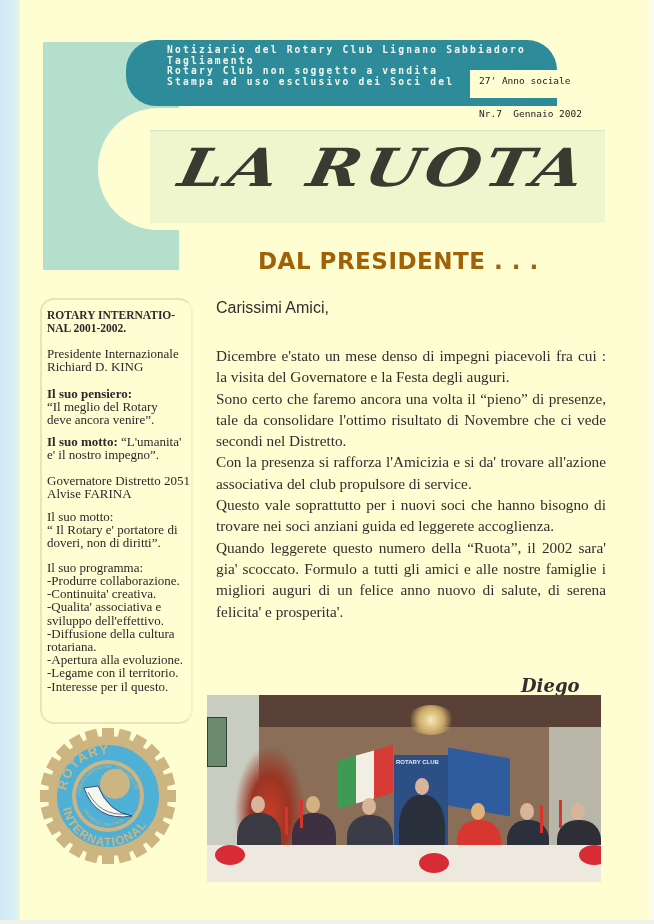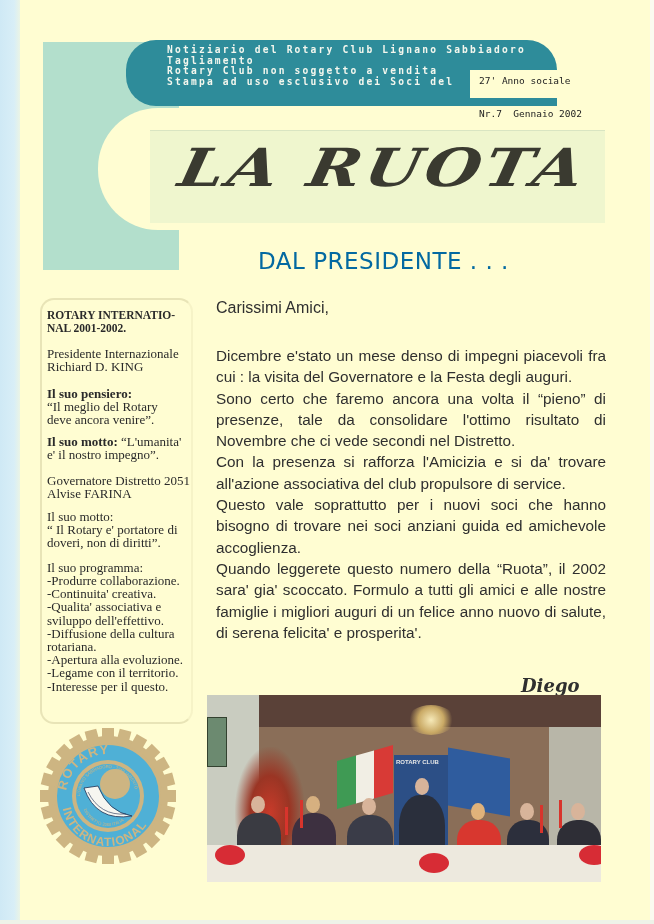--- a/index.html
+++ b/index.html
@@ -60,22 +60,22 @@
     .title {
       position: absolute; left: 186px; top: 138px; width: 420px;
       font-family: "DejaVu Serif", serif; font-style: italic; font-weight: bold;
       font-size: 64px; letter-spacing: 4px; color: #3a3a30;
       transform: skewX(-12deg) scaleY(0.82);
       transform-origin: left top;
       line-height: 72px;
     }
     .section-heading {
       position: absolute; left: 258px; top: 248px;
-      font-family: "DejaVu Sans", sans-serif; font-weight: normal; font-size: 23px;
-      color: #0369a1; letter-spacing: 0.5px;
+      font-family: "DejaVu Sans", sans-serif; font-weight: bold; font-size: 23px;
+      color: #a16207; letter-spacing: 0.5px;
     }
     .sidebar {
       position: absolute; left: 40px; top: 298px; width: 153px; height: 426px;
       border: 2px solid rgba(230, 226, 180, 0.9);
       border-right-color: rgba(230, 226, 180, 0.4);
       border-radius: 14px;
       box-sizing: border-box;
     }
     .sb {
       position: absolute; left: 47px; width: 150px;
@@ -83,21 +83,21 @@
       color: #2a2a2a;
     }
     .sb b { font-weight: bold; }
     .sb-title { font-weight: bold; font-size: 11.5px; }
     .letter {
       position: absolute; left: 216px; width: 390px;
       font-family: "Liberation Sans", sans-serif; font-size: 15.3px; line-height: 21.3px;
       color: #2f2f2f; text-align: justify;
     }
     .greeting { top: 297px; font-size: 16px; }
-    .body-text { top: 345px; }
+    .body-text { top: 345px; font-family: Liberation Serif, serif; }
     .signature {
       position: absolute; left: 521px; top: 675px;
       font-family: "DejaVu Serif", serif; font-style: italic; font-weight: bold;
       font-size: 18px; color: #2f2f2f;
     }
     .photo {
       position: absolute; left: 207px; top: 695px; width: 394px; height: 187px;
       overflow: hidden; background: #6b5244;
     }
     .ph-wall-left { position:absolute; left:0; top:0; width:52px; height:187px; background:#c9ccc0; }
@@ -161,21 +161,21 @@
   <div>-Apertura alla evoluzione.</div>
   <div>-Legame con il territorio.</div>
   <div>-Interesse per il questo.</div>
 </div>
 
 <div class="letter greeting">Carissimi Amici,</div>
 <div class="letter body-text">
   <div>Dicembre e'stato  un mese denso di impegni piacevoli fra cui : la visita del Governatore e la Festa degli auguri.</div>
   <div>Sono certo che faremo ancora una volta il “pieno” di presenze, tale da consolidare l'ottimo risultato di Novembre che ci vede secondi nel Distretto.</div>
   <div>Con la presenza si rafforza l'Amicizia e si da' trovare all'azione associativa del club propulsore di service.</div>
-  <div>Questo vale soprattutto per i nuovi soci che hanno bisogno di trovare nei soci anziani guida ed amichevole accoglienza.</div>
+  <div>Questo vale soprattutto per i nuovi soci che hanno bisogno di trovare nei soci anziani guida ed leggerete accoglienza.</div>
   <div>Quando leggerete questo numero della “Ruota”, il 2002 sara' gia' scoccato. Formulo a tutti gli amici e alle nostre famiglie i migliori auguri di un felice anno nuovo di salute, di serena felicita' e prosperita'.</div>
 </div>
 <div class="signature">Diego</div>
 
 <div class="photo">
   <div class="ph-wall-left"></div>
   <div class="ph-frame"></div>
   <div class="ph-beam"></div>
   <div class="ph-wall"></div>
   <div class="ph-wall-right"></div>

